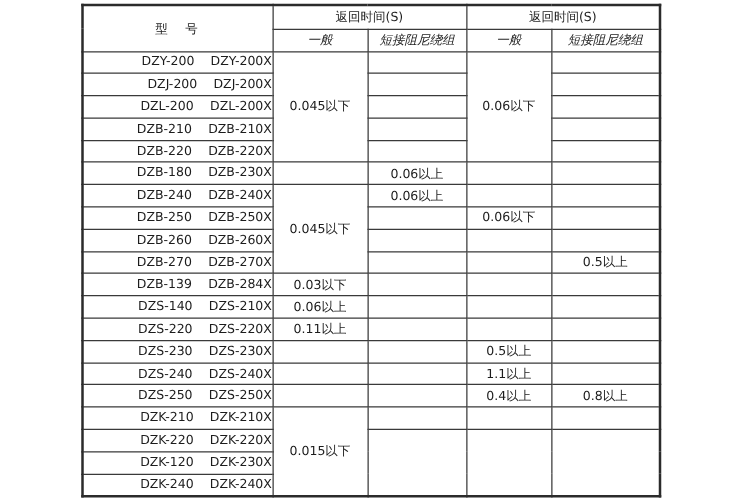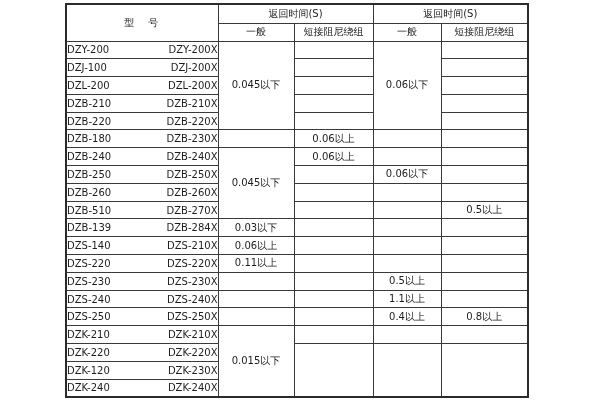--- a/index.html
+++ b/index.html
@@ -30,29 +30,29 @@
     margin: 0;
     text-align: center;
     vertical-align: middle;
     font-size: 10px;
     font-weight: normal;
     color: #1c1c1c;
     overflow: hidden;
     white-space: nowrap;
   }
   thead tr.h1 { height: 19px; }
-  thead tr.h2 { height: 18px; }
+  thead tr.h2 { height: 18px; font-style: italic; }
   tbody tr { height: 17.8px; }
   th.model-h {
     letter-spacing: 2px;
     font-size: 10.5px;
   }
   td.model .pair {
     display: flex;
-    justify-content: space-between;
+    justify-content: flex-end;
     align-items: center;
     gap: 13px;
   }
   td.val {}
   td.lift {
     vertical-align: top;
     padding-top: 17px;
   }
 </style>
 </head>
@@ -89,21 +89,21 @@
             </div>
           </td>
           <td class="val" rowspan="5">0.045以下</td>
           <td class="val"></td>
           <td class="val" rowspan="5">0.06以下</td>
           <td class="val"></td>
         </tr>
         <tr>
           <td class="model">
             <div class="pair">
-              <span>DZJ-100</span>
+              <span>DZJ-200</span>
               <span>DZJ-200X</span>
             </div>
           </td>
           <td class="val"></td>
           <td class="val"></td>
         </tr>
         <tr>
           <td class="model">
             <div class="pair">
               <span>DZL-200</span>
@@ -175,21 +175,21 @@
               <span>DZB-260X</span>
             </div>
           </td>
           <td class="val"></td>
           <td class="val"></td>
           <td class="val"></td>
         </tr>
         <tr>
           <td class="model">
             <div class="pair">
-              <span>DZB-510</span>
+              <span>DZB-270</span>
               <span>DZB-270X</span>
             </div>
           </td>
           <td class="val"></td>
           <td class="val"></td>
           <td class="val">0.5以上</td>
         </tr>
         <tr>
           <td class="model">
             <div class="pair">

